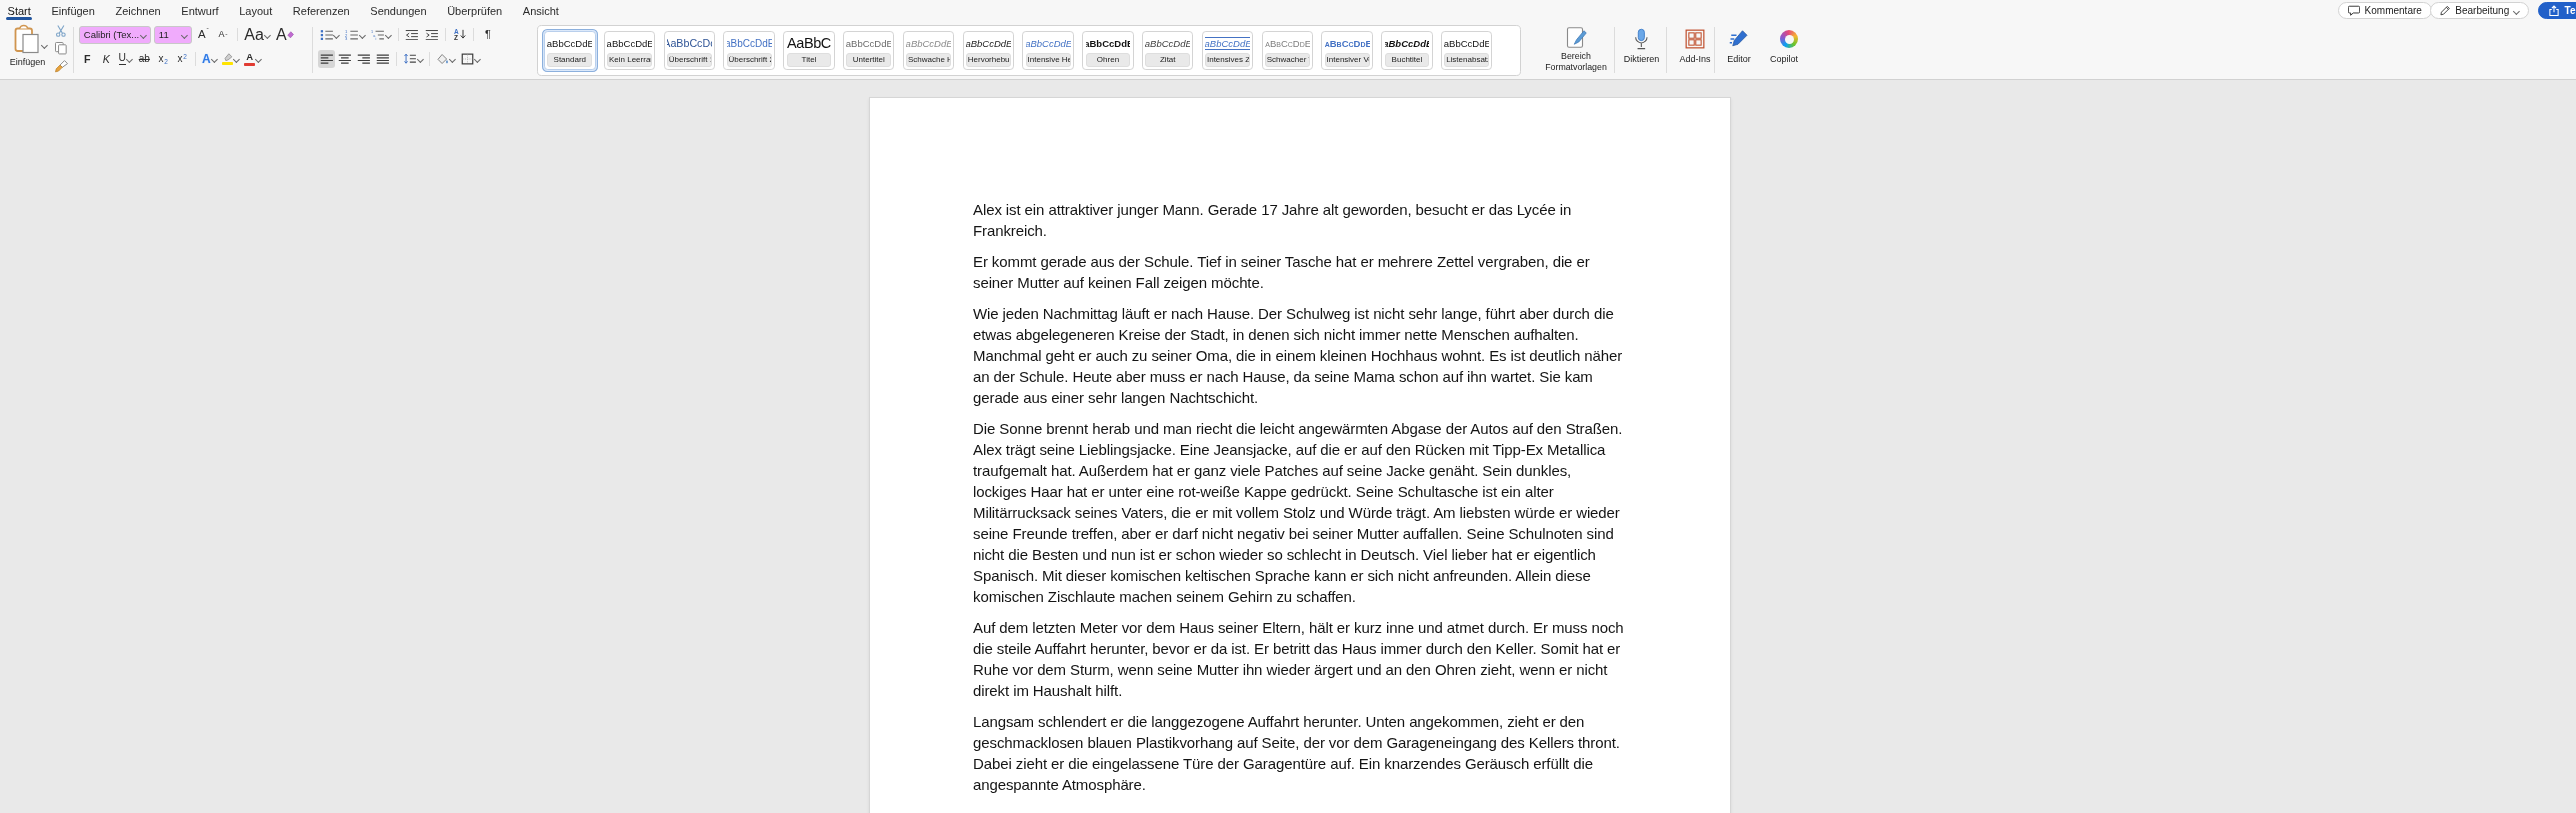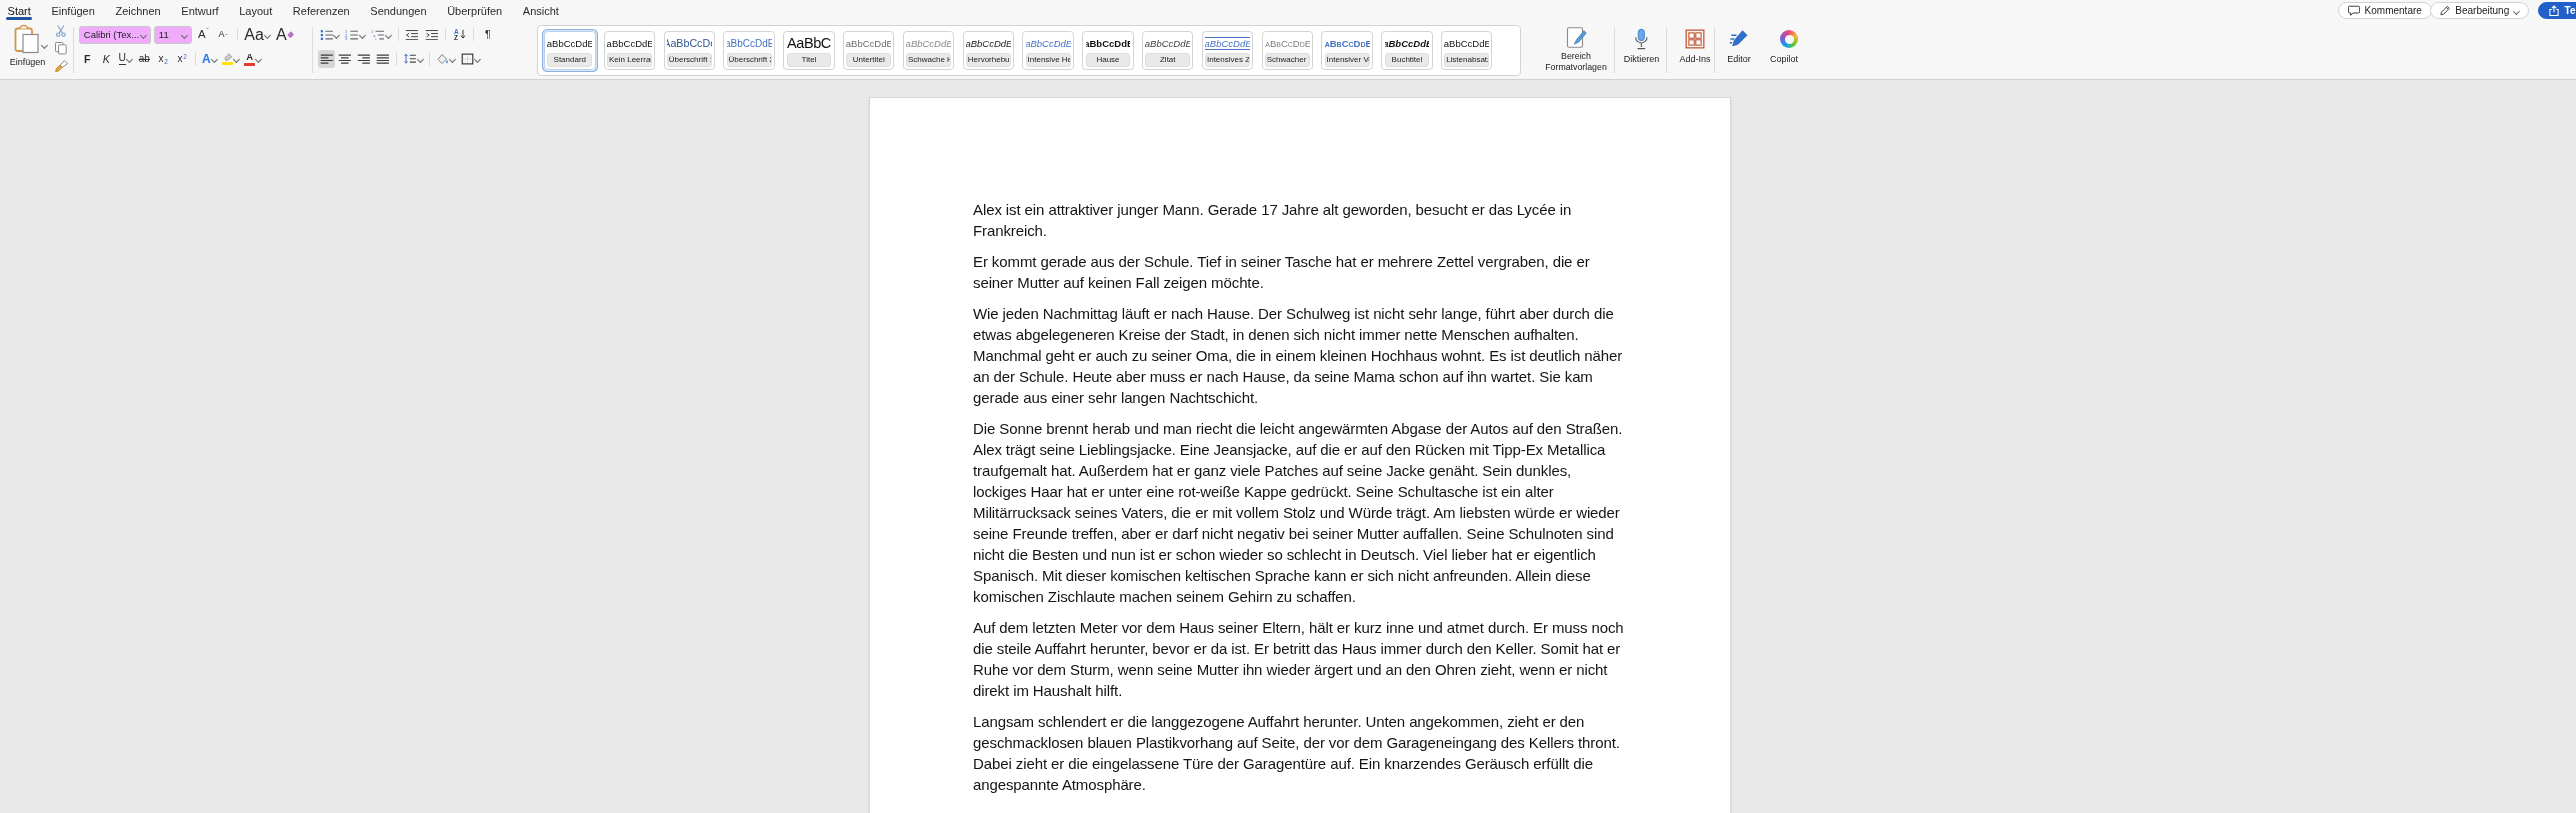--- a/index.html
+++ b/index.html
@@ -450,21 +450,21 @@
           </div>
           <div class="style-label">Intensive Her...</div>
         </div>
       </div>
 
       <div class="style-cell">
         <div class="cell-inner">
           <div class="style-sample">
             <span class="s-bold">AaBbCcDdEe</span>
           </div>
-          <div class="style-label">Hause</div>
+          <div class="style-label">Ohren</div>
         </div>
       </div>
 
       <div class="style-cell">
         <div class="cell-inner">
           <div class="style-sample">
             <span class="s-quote">AaBbCcDdEe</span>
           </div>
           <div class="style-label">Zitat</div>
         </div>

